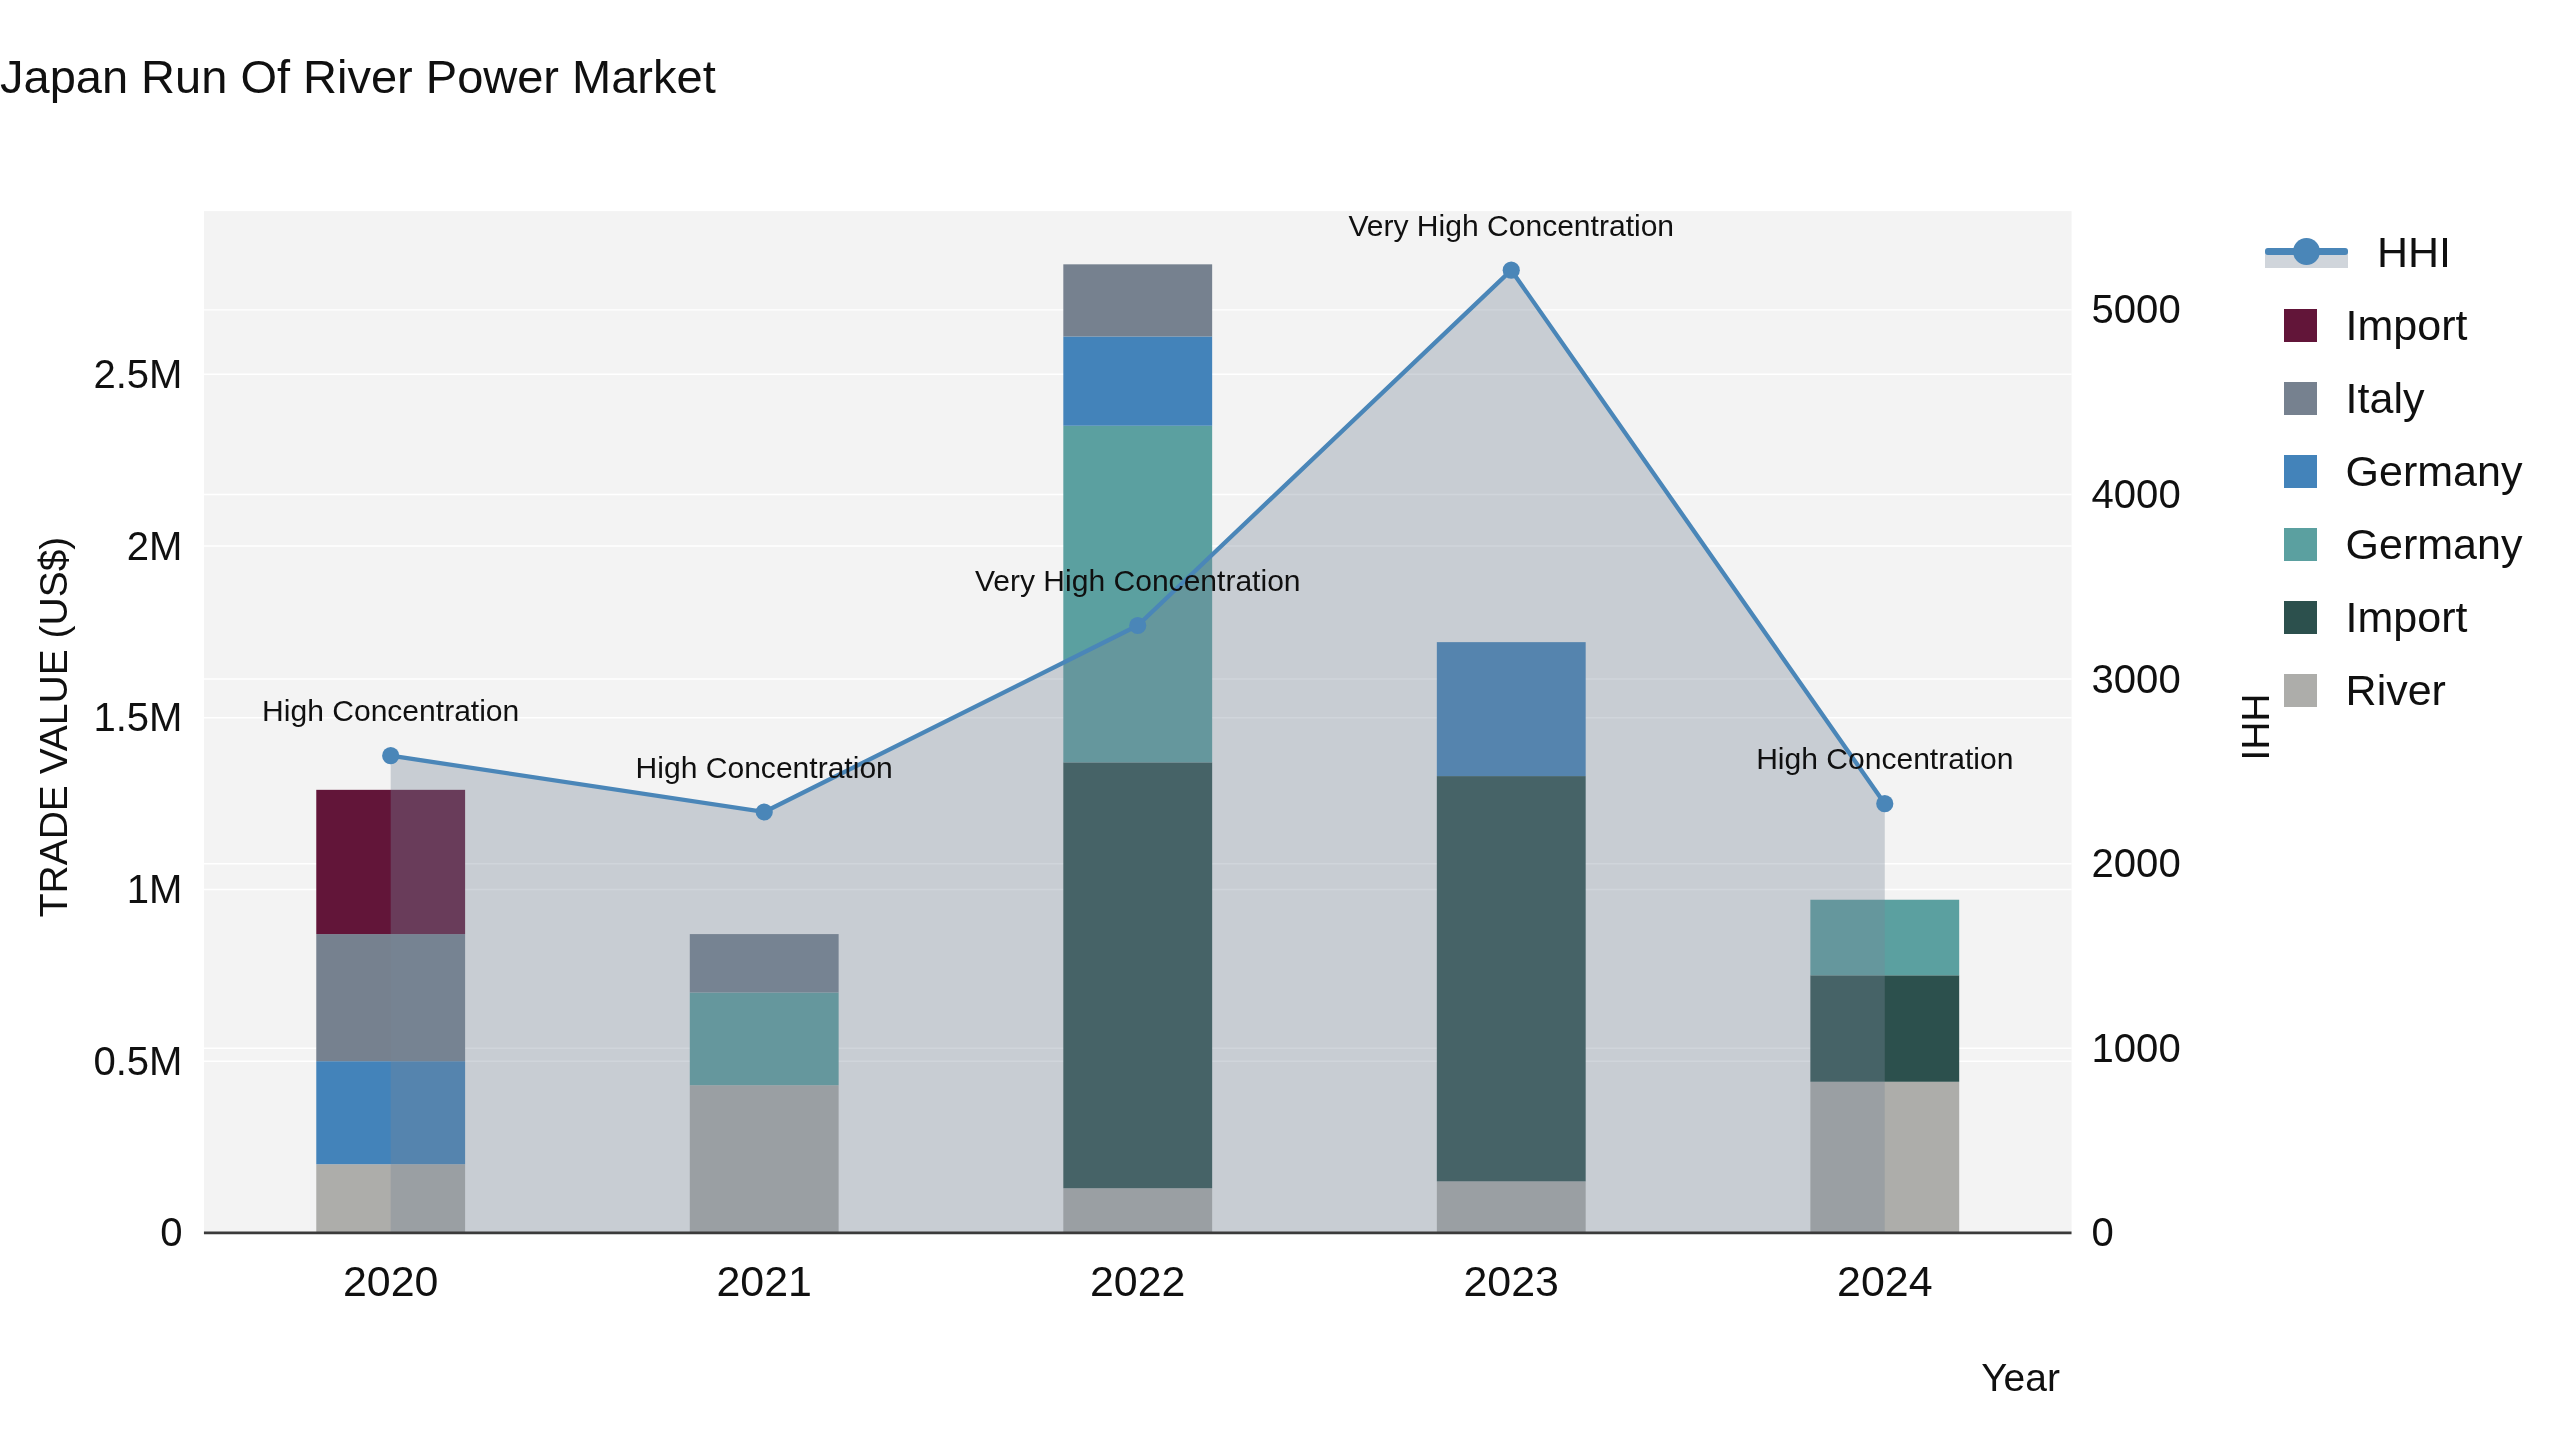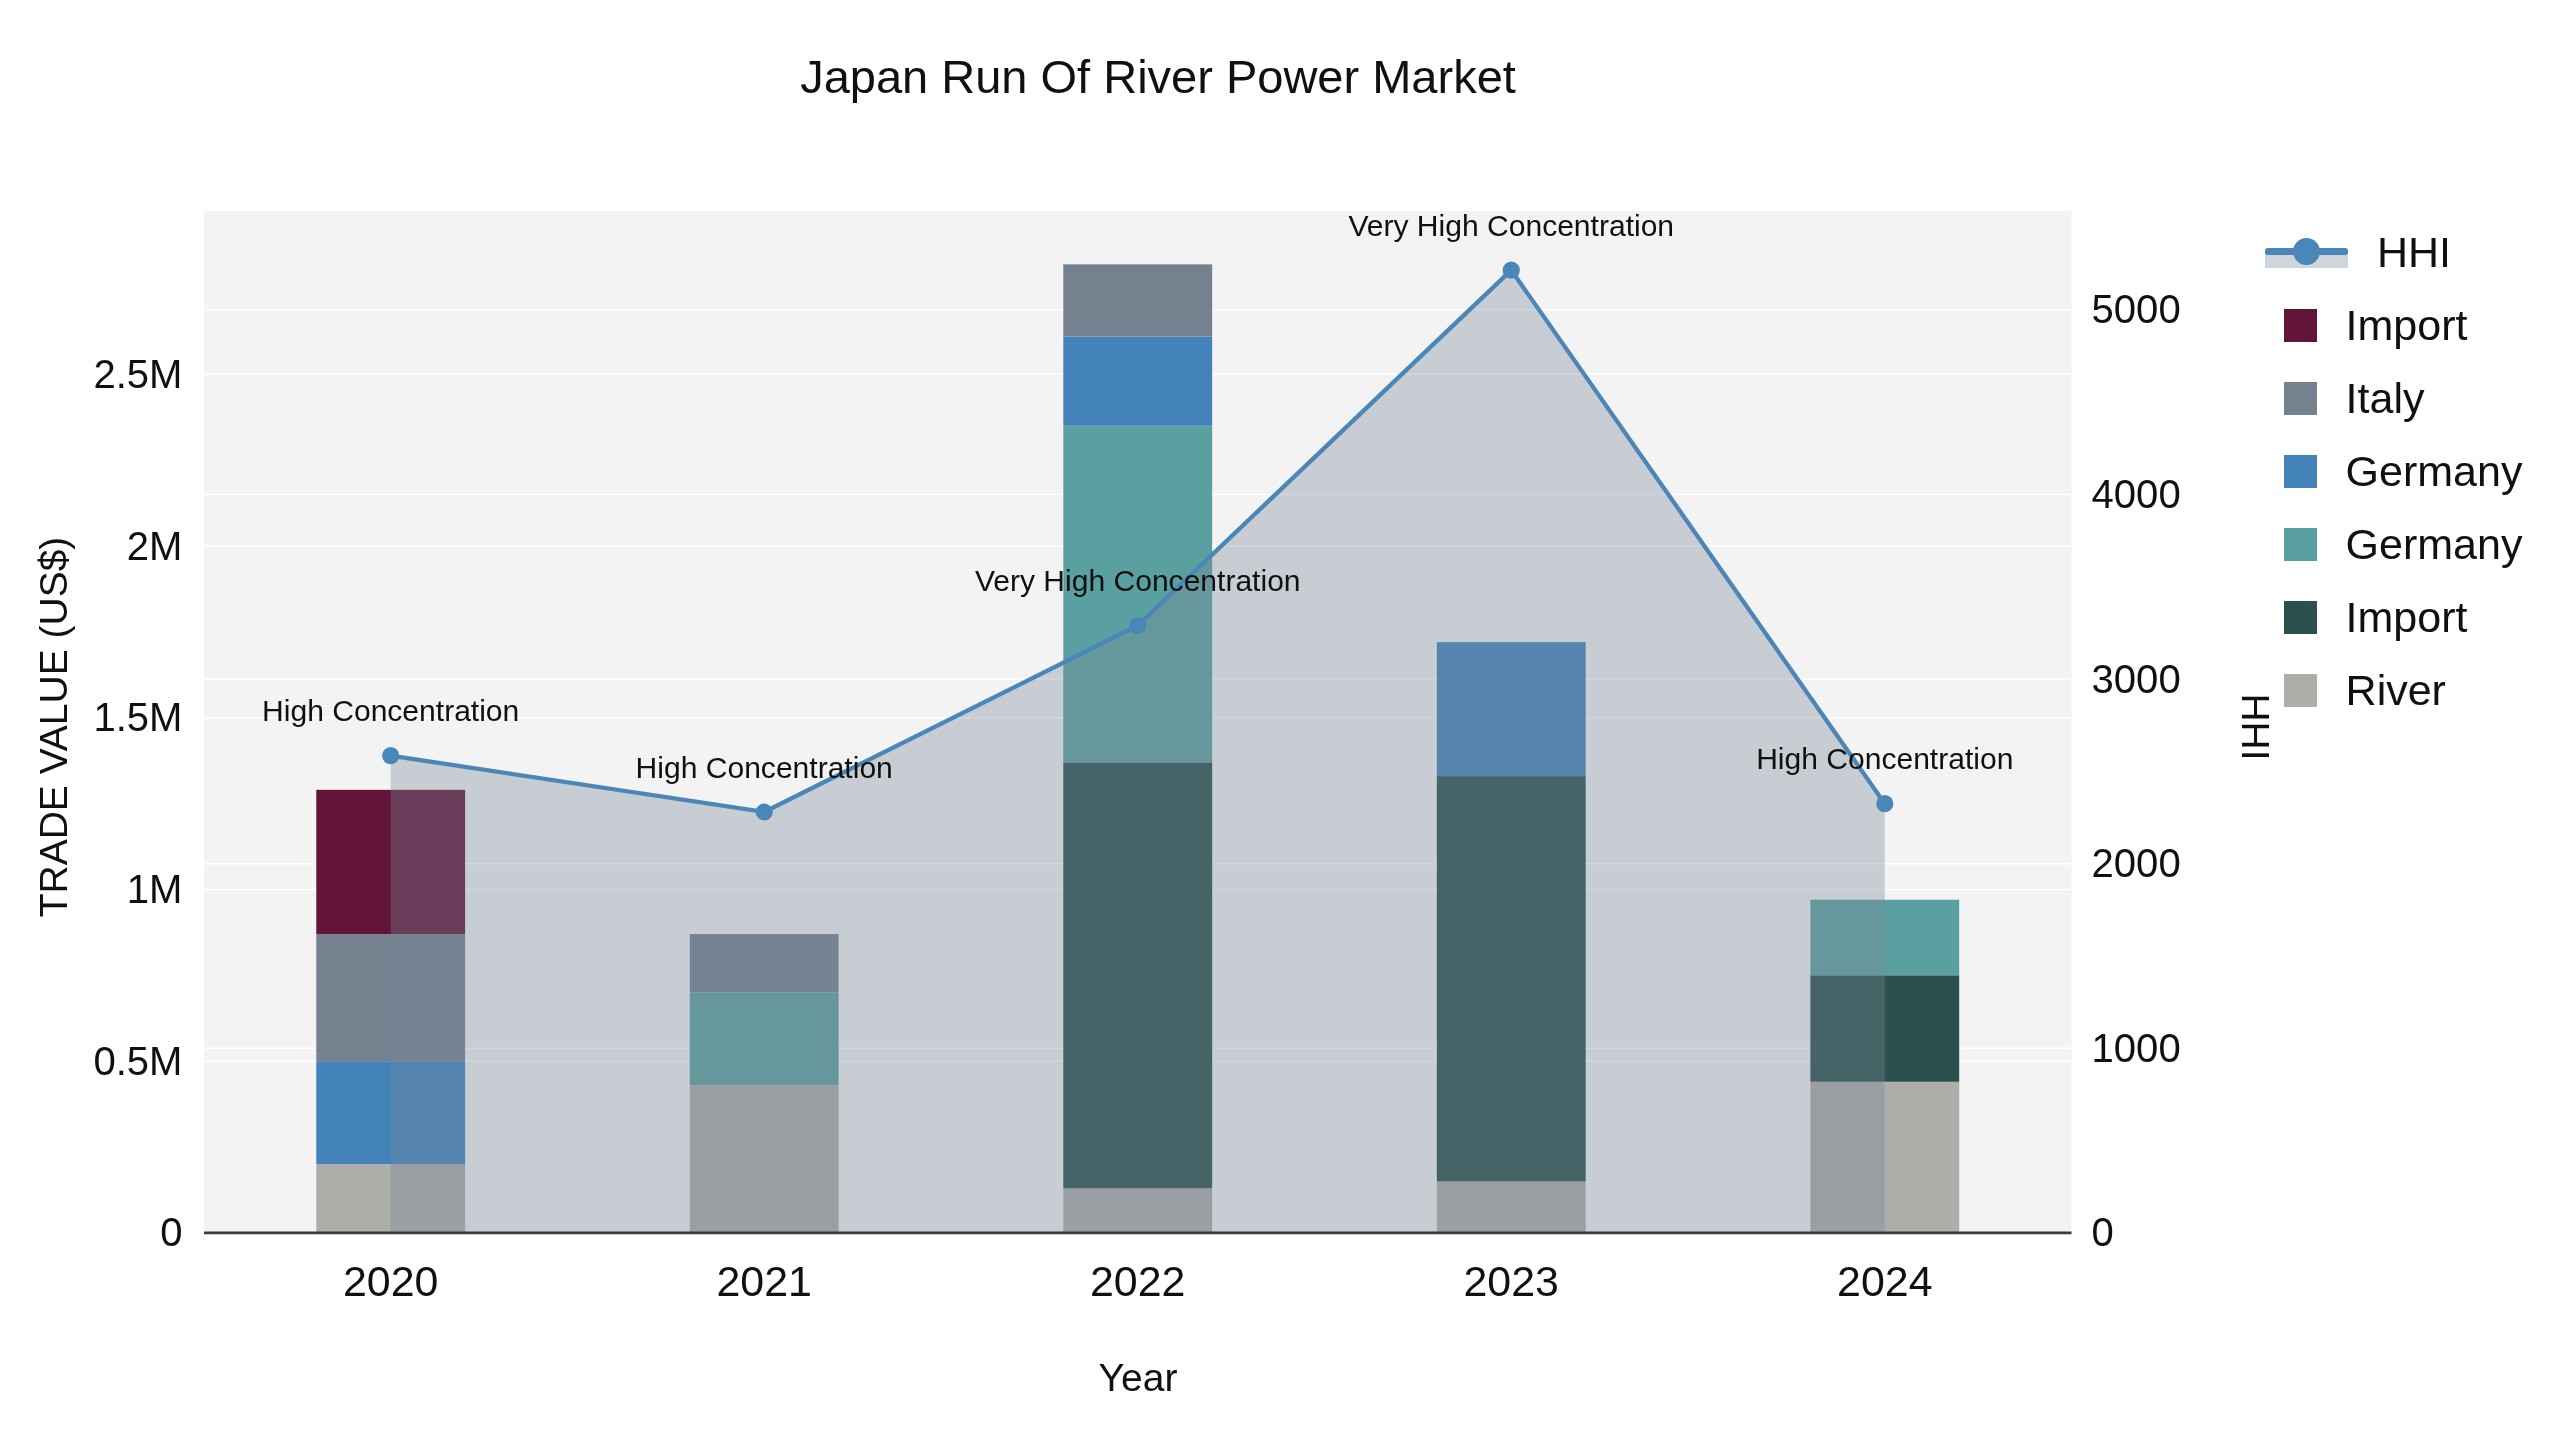--- a/index.html
+++ b/index.html
@@ -2,34 +2,34 @@
 <html style="font-size:11.4px"><head>
 <meta charset="utf-8">
 <style>
   html,body{margin:0;padding:0;}
   body{
     width:2576px;height:1449px;position:relative;background:#ffffff;
     font-family:"Liberation Sans", sans-serif;color:#111;overflow:hidden;
   }
   .figure{position:absolute;inset:0;}
   .title-block{
-    position:absolute;left:0;top:44px;width:2316px;text-align:center;
+    position:absolute;left:0;top:44px;width:2316px;
     font-size:47px;line-height:1.42;color:#101010;
   }
   #chart-svg{position:absolute;left:0;top:0;}
   .axis-title{position:absolute;font-size:39px;color:#101010;white-space:nowrap;}
   .axis-title-y{
     left:-147px;top:705px;width:401px;text-align:center;
     transform:rotate(-90deg);transform-origin:center;
   }
   .axis-title-y2{
     left:2054px;top:705px;width:401px;text-align:center;
     transform:rotate(90deg);transform-origin:center;
   }
-  .axis-title-x{left:204px;width:1868px;top:1356px;text-align:center;}
+  .axis-title-x{left:192px;width:1868px;top:1356px;text-align:right;}
   .legend{
     position:absolute;left:2265px;top:228px;display:flex;flex-direction:column;
     gap:24px;
   }
   .legend-item{display:flex;align-items:center;gap:29px;cursor:pointer;}
   .legend-swatch{width:33px;height:33px;flex:0 0 auto;margin-left:18.6px;}
   .legend-line-sample{
     position:relative;width:83px;height:37px;flex:0 0 auto;margin-left:0;
   }
   .legend-line-sample .band{

